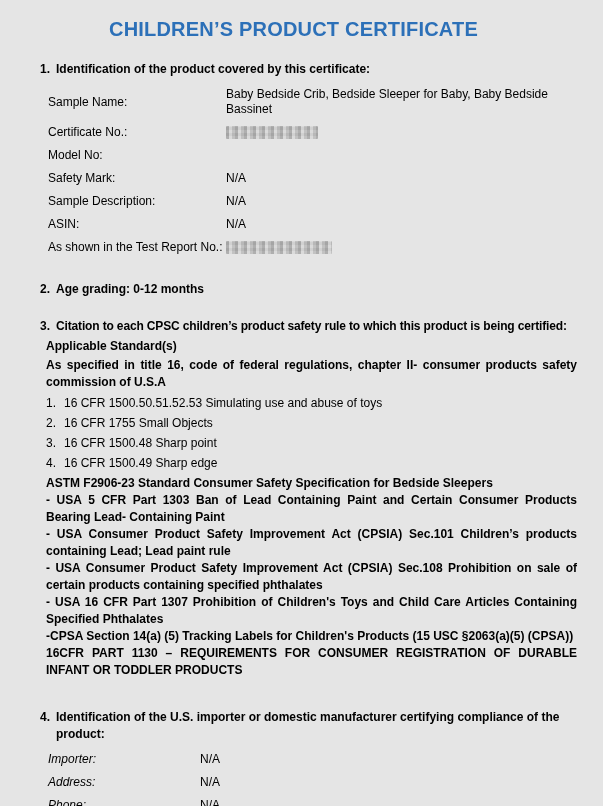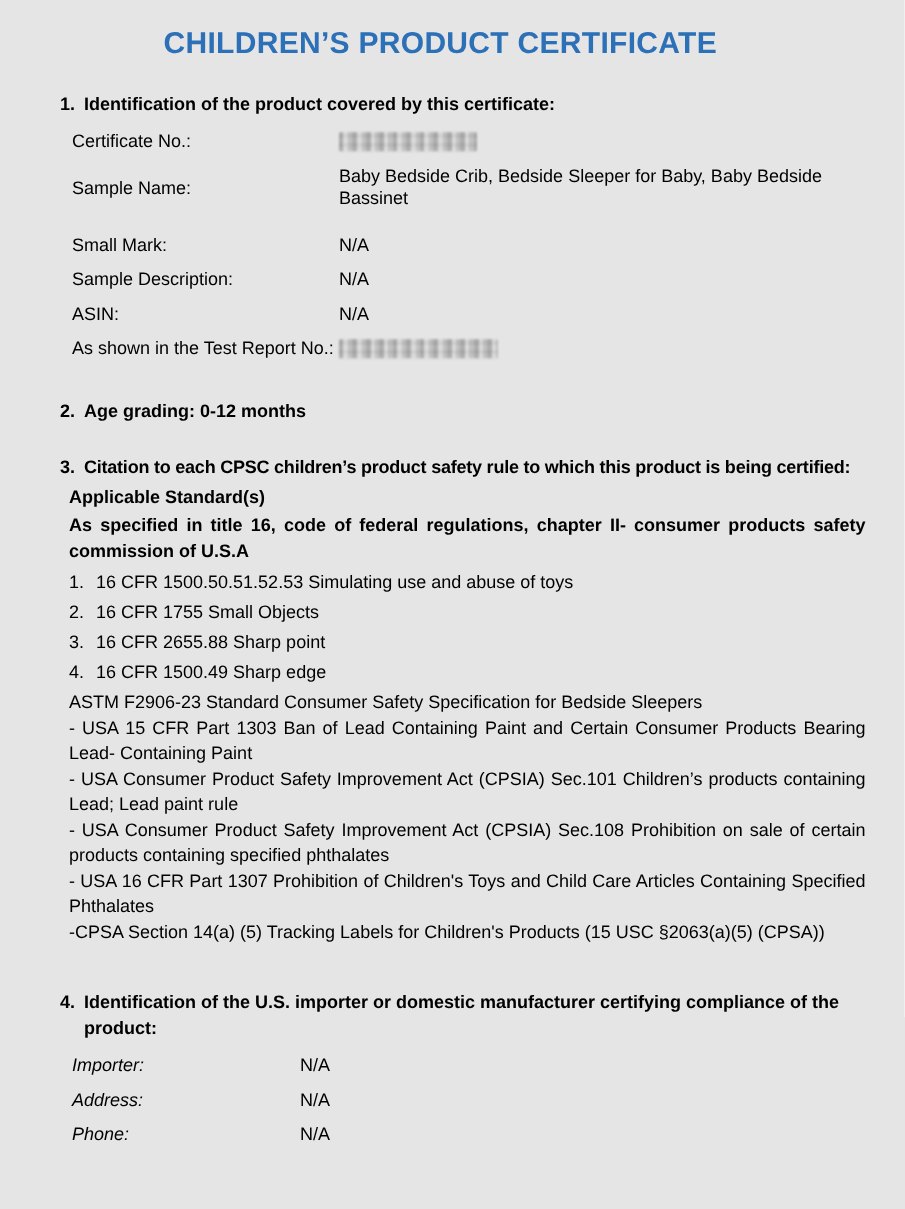--- a/index.html
+++ b/index.html
@@ -66,50 +66,51 @@
   }
   .redacted-cert { width: 92px; }
   .redacted-report { width: 106px; }
 
   .sec3-body { margin-left: 6px; margin-top: 3px; }
   .intro-para { line-height: 17px; text-align: justify; margin-top: 2px; font-weight: bold; }
   .std-list { margin-top: 2px; }
   .std-item { display: flex; padding: 1.5px 0; line-height: 17px; }
   .std-num { flex: 0 0 18px; }
   .std-text { flex: 1; }
-  .std-paras { margin-top: 2px; }
+  .std-paras { margin-top: 2px; font-weight: bold; }
   .std-para { line-height: 17px; text-align: justify; }
 </style>
 </head>
 <body>
 
 <div class="page">
 
   <h1 class="doc-title">CHILDREN’S PRODUCT CERTIFICATE</h1>
 
   <section class="sec sec1">
     <div class="sec-heading">
       <span class="sec-num">1.</span>
       <span class="sec-title">Identification of the product covered by this certificate:</span>
     </div>
     <div class="fields">
       <div class="field-row">
+        <div class="field-label">Sample Name:</div>
+        <div class="field-value">Baby Bedside Crib, Bedside Sleeper for Baby, Baby Bedside Bassinet</div>
+      </div>
+      <div class="field-row">
         <div class="field-label">Certificate No.:</div>
         <div class="field-value">
           <span class="redacted redacted-cert"></span>
         </div>
       </div>
       <div class="field-row">
-        <div class="field-label">Sample Name:</div>
-        <div class="field-value">Baby Bedside Crib, Bedside Sleeper for Baby, Baby Bedside Bassinet</div>
+        <div class="field-label">Model No:</div>
       </div>
       <div class="field-row">
-      </div>
-      <div class="field-row">
-        <div class="field-label">Small Mark:</div>
+        <div class="field-label">Safety Mark:</div>
         <div class="field-value">N/A</div>
       </div>
       <div class="field-row">
         <div class="field-label">Sample Description:</div>
         <div class="field-value">N/A</div>
       </div>
       <div class="field-row">
         <div class="field-label">ASIN:</div>
         <div class="field-value">N/A</div>
       </div>
@@ -141,34 +142,35 @@
         <div class="std-item">
           <span class="std-num">1.</span>
           <span class="std-text">16 CFR 1500.50.51.52.53 Simulating use and abuse of toys</span>
         </div>
         <div class="std-item">
           <span class="std-num">2.</span>
           <span class="std-text">16 CFR 1755 Small Objects</span>
         </div>
         <div class="std-item">
           <span class="std-num">3.</span>
-          <span class="std-text">16 CFR 2655.88 Sharp point</span>
+          <span class="std-text">16 CFR 1500.48 Sharp point</span>
         </div>
         <div class="std-item">
           <span class="std-num">4.</span>
           <span class="std-text">16 CFR 1500.49 Sharp edge</span>
         </div>
       </div>
       <div class="std-paras">
         <p class="std-para">ASTM F2906-23 Standard Consumer Safety Specification for Bedside Sleepers</p>
-        <p class="std-para">- USA 15 CFR Part 1303 Ban of Lead Containing Paint and Certain Consumer Products Bearing Lead- Containing Paint</p>
+        <p class="std-para">- USA 5 CFR Part 1303 Ban of Lead Containing Paint and Certain Consumer Products Bearing Lead- Containing Paint</p>
         <p class="std-para">- USA Consumer Product Safety Improvement Act (CPSIA) Sec.101 Children’s products containing Lead; Lead paint rule</p>
         <p class="std-para">- USA Consumer Product Safety Improvement Act (CPSIA) Sec.108 Prohibition on sale of certain products containing specified phthalates</p>
         <p class="std-para">- USA 16 CFR Part 1307 Prohibition of Children's Toys and Child Care Articles Containing Specified Phthalates</p>
         <p class="std-para">-CPSA Section 14(a) (5) Tracking Labels for Children's Products (15 USC §2063(a)(5) (CPSA))</p>
+        <p class="std-para">16CFR PART 1130 – REQUIREMENTS FOR CONSUMER REGISTRATION OF DURABLE INFANT OR TODDLER PRODUCTS</p>
       </div>
     </div>
   </section>
 
   <section class="sec sec4">
     <div class="sec-heading">
       <span class="sec-num">4.</span>
       <span class="sec-title">Identification of the U.S. importer or domestic manufacturer certifying compliance of the product:</span>
     </div>
     <div class="fields">

